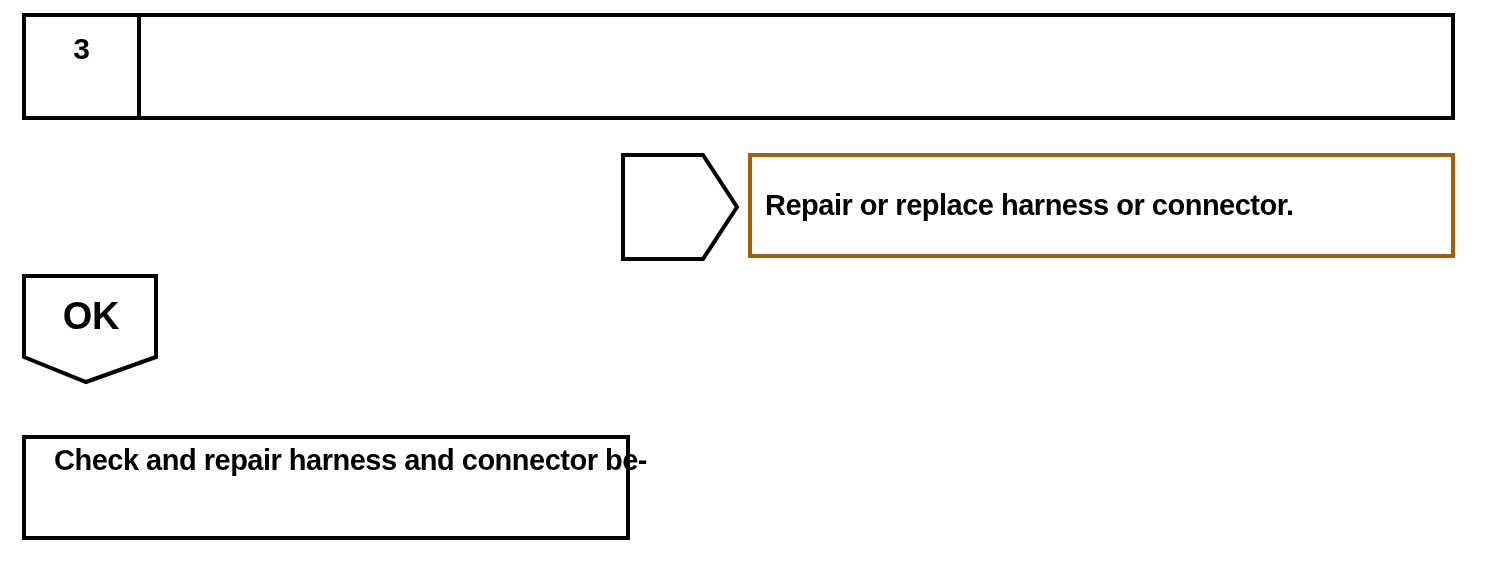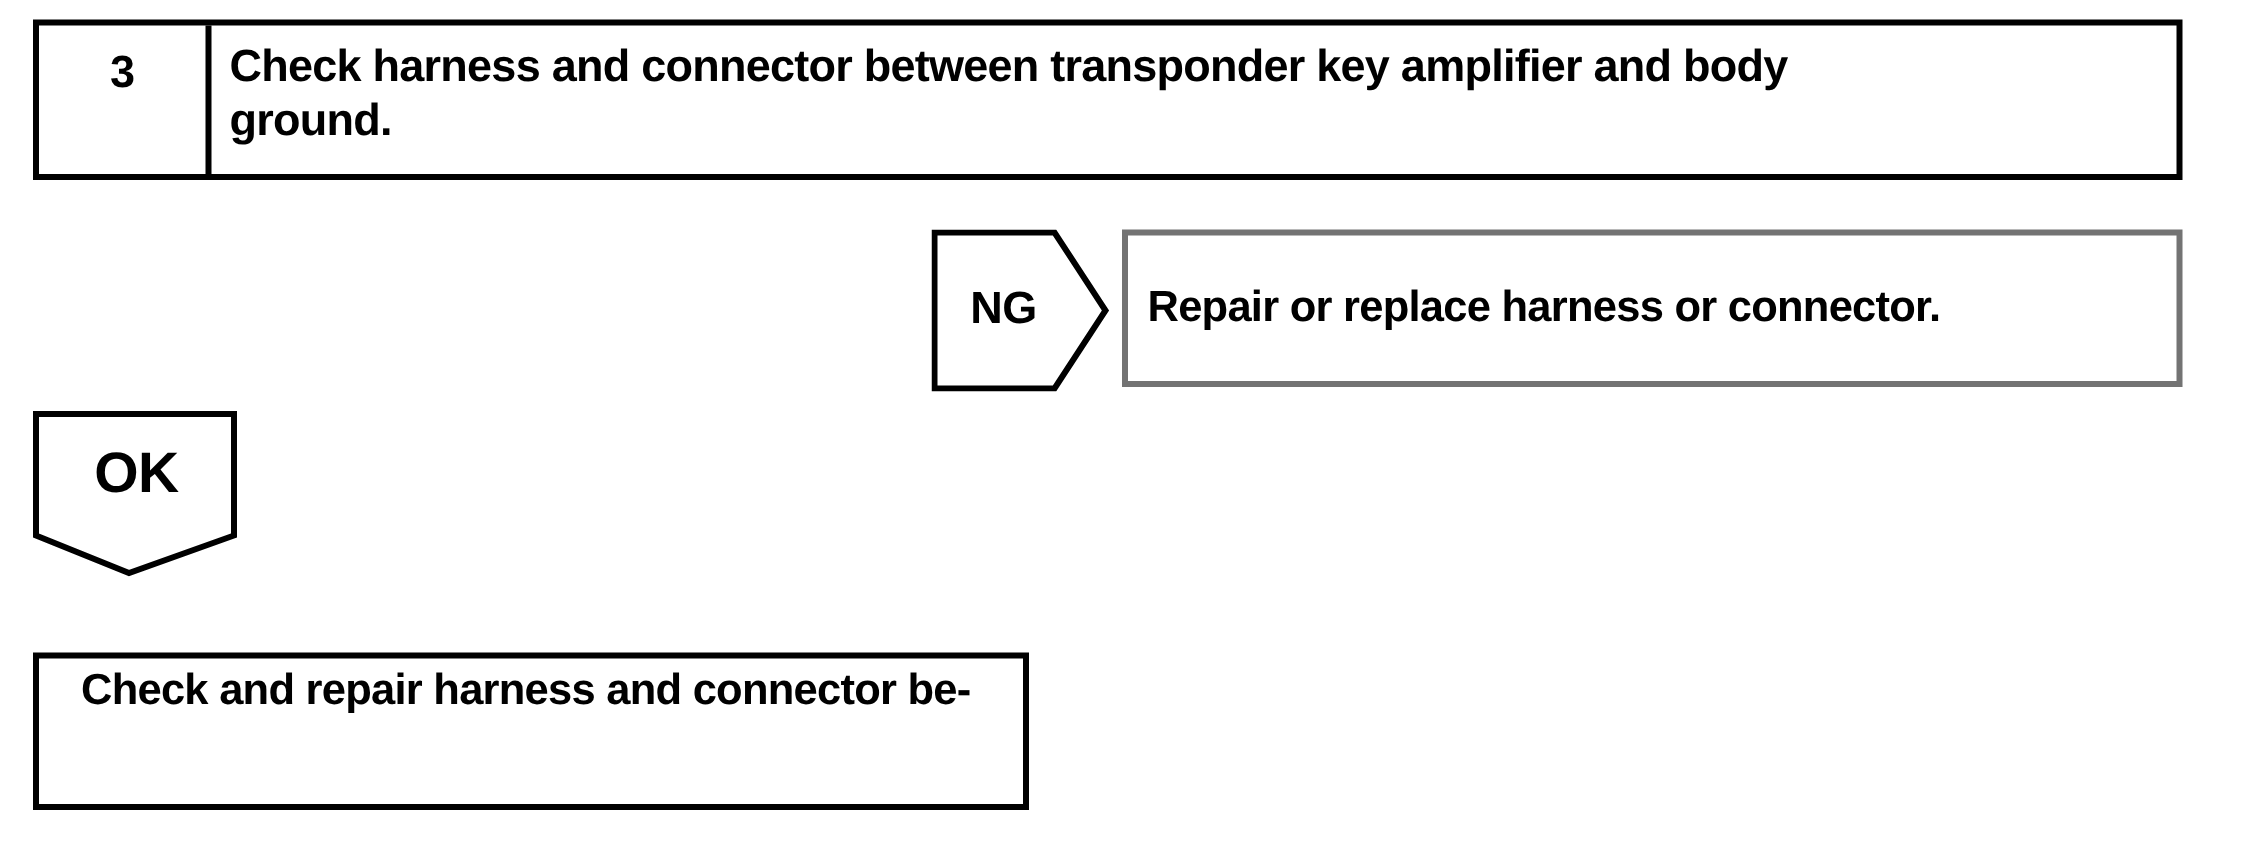--- a/index.html
+++ b/index.html
@@ -73,21 +73,21 @@
     justify-content: center;
     font-size: 30px;
     letter-spacing: -0.3px;
   }
   .ng-result-box {
     position: absolute;
     left: 748px;
     top: 153px;
     width: 707px;
     height: 105px;
-    border: 4px solid #737373;
+    border: 4px solid #a16207;
     box-sizing: border-box;
     display: flex;
     align-items: center;
     padding-left: 13px;
     font-size: 29px;
     letter-spacing: -0.5px;
     background: #fff;
     white-space: nowrap;
   }
 
@@ -108,21 +108,21 @@
     justify-content: center;
     font-size: 38px;
     letter-spacing: -0.3px;
   }
 
   
   .final-box {
     position: absolute;
     left: 22px;
     top: 435px;
-    width: 664px;
+    width: 608px;
     height: 105px;
     border: 4px solid #000;
     box-sizing: border-box;
     padding: 6px 8px 0 28px;
     font-size: 29px;
     line-height: 31px;
     letter-spacing: -0.5px;
     background: #fff;
     white-space: nowrap;
   }
@@ -132,30 +132,25 @@
 </style>
 </head>
 <body>
 
 <div class="canvas">
 
   <div class="step-box">
     <div class="step-num-cell">
       <span>3</span>
     </div>
-    <div class="step-text-cell">
-      <span class="line">Check harness and connector between transponder key amplifier and body</span>
-      <span class="line">ground.</span>
-    </div>
   </div>
 
   <svg class="ng-shape" width="120" height="108" viewBox="0 0 120 108">
     <polygon points="2,2 82,2 116,54 82,106 2,106" fill="#ffffff" stroke="#000000" stroke-width="4"></polygon>
   </svg>
-  <div class="ng-label">NG</div>
 
   <div class="ng-result-box">
     <span>Repair or replace harness or connector.</span>
   </div>
 
   <svg class="ok-shape" width="138" height="111" viewBox="0 0 138 111">
     <polygon points="2,2 134,2 134,83 64,108 2,83" fill="#ffffff" stroke="#000000" stroke-width="4"></polygon>
   </svg>
   <div class="ok-label">OK</div>
 

